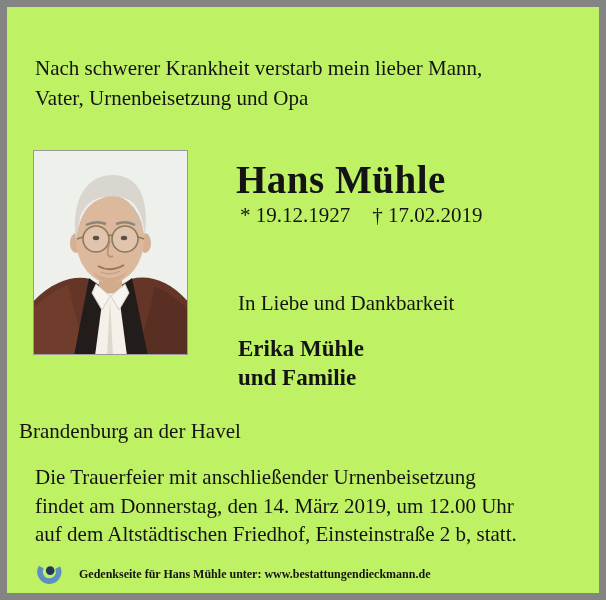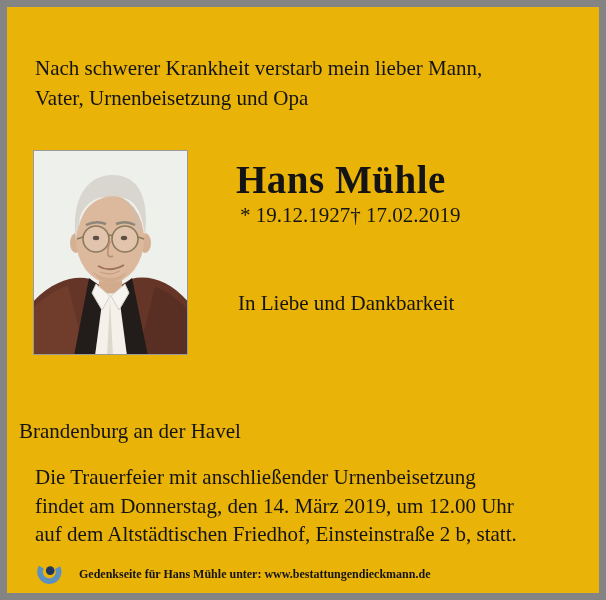--- a/index.html
+++ b/index.html
@@ -1,21 +1,21 @@
 <!DOCTYPE html>
 <html><head>
 <meta charset="utf-8">
 <style>
   html,body{margin:0;padding:0;background:#fff;}
   .page{
     position:relative;
     width:606px;height:600px;
     box-sizing:border-box;
     border:7px solid #848484;
-    background:#eab308;
+    background:#bef264;
     font-family:"Liberation Serif", serif;
     color:#141414;
     overflow:hidden;
   }
   .abs{position:absolute;}
   .intro{
     left:28px;top:46px;width:470px;
     font-size:21px;line-height:30px;
   }
   .photo-frame{
@@ -26,21 +26,21 @@
   .photo-frame svg{display:block;}
   .name{
     left:229px;top:138px;
     font-size:39px;font-weight:bold;letter-spacing:0.5px;
     white-space:nowrap;
     margin-top:12px;
   }
   .dates{
     left:233px;top:196px;
     font-size:21px;white-space:nowrap;
-    display:flex;
+    display:flex;gap:22px;
   }
   .condolence{
     left:231px;top:284px;
     font-size:21px;white-space:nowrap;text-align:center;
   }
   .mourners{
     left:231px;top:327px;
     font-size:23px;font-weight:bold;line-height:29px;
     white-space:nowrap;
   }
@@ -120,20 +120,24 @@
 
   <div class="abs name">Hans Mühle</div>
 
   <div class="abs dates">
     <span>* 19.12.1927</span>
     <span>† 17.02.2019</span>
   </div>
 
   <div class="abs condolence">In Liebe und Dankbarkeit</div>
 
+  <div class="abs mourners">
+    <div>Erika Mühle</div>
+    <div>und Familie</div>
+  </div>
 
   <div class="abs city">Brandenburg an der Havel</div>
 
   <div class="abs funeral">
     <div>Die Trauerfeier mit anschließender Urnenbeisetzung</div>
     <div>findet am Donnerstag, den 14. März 2019, um 12.00 Uhr</div>
     <div>auf dem Altstädtischen Friedhof, Einsteinstraße 2 b, statt.</div>
   </div>
 
   <div class="abs footer-logo">

